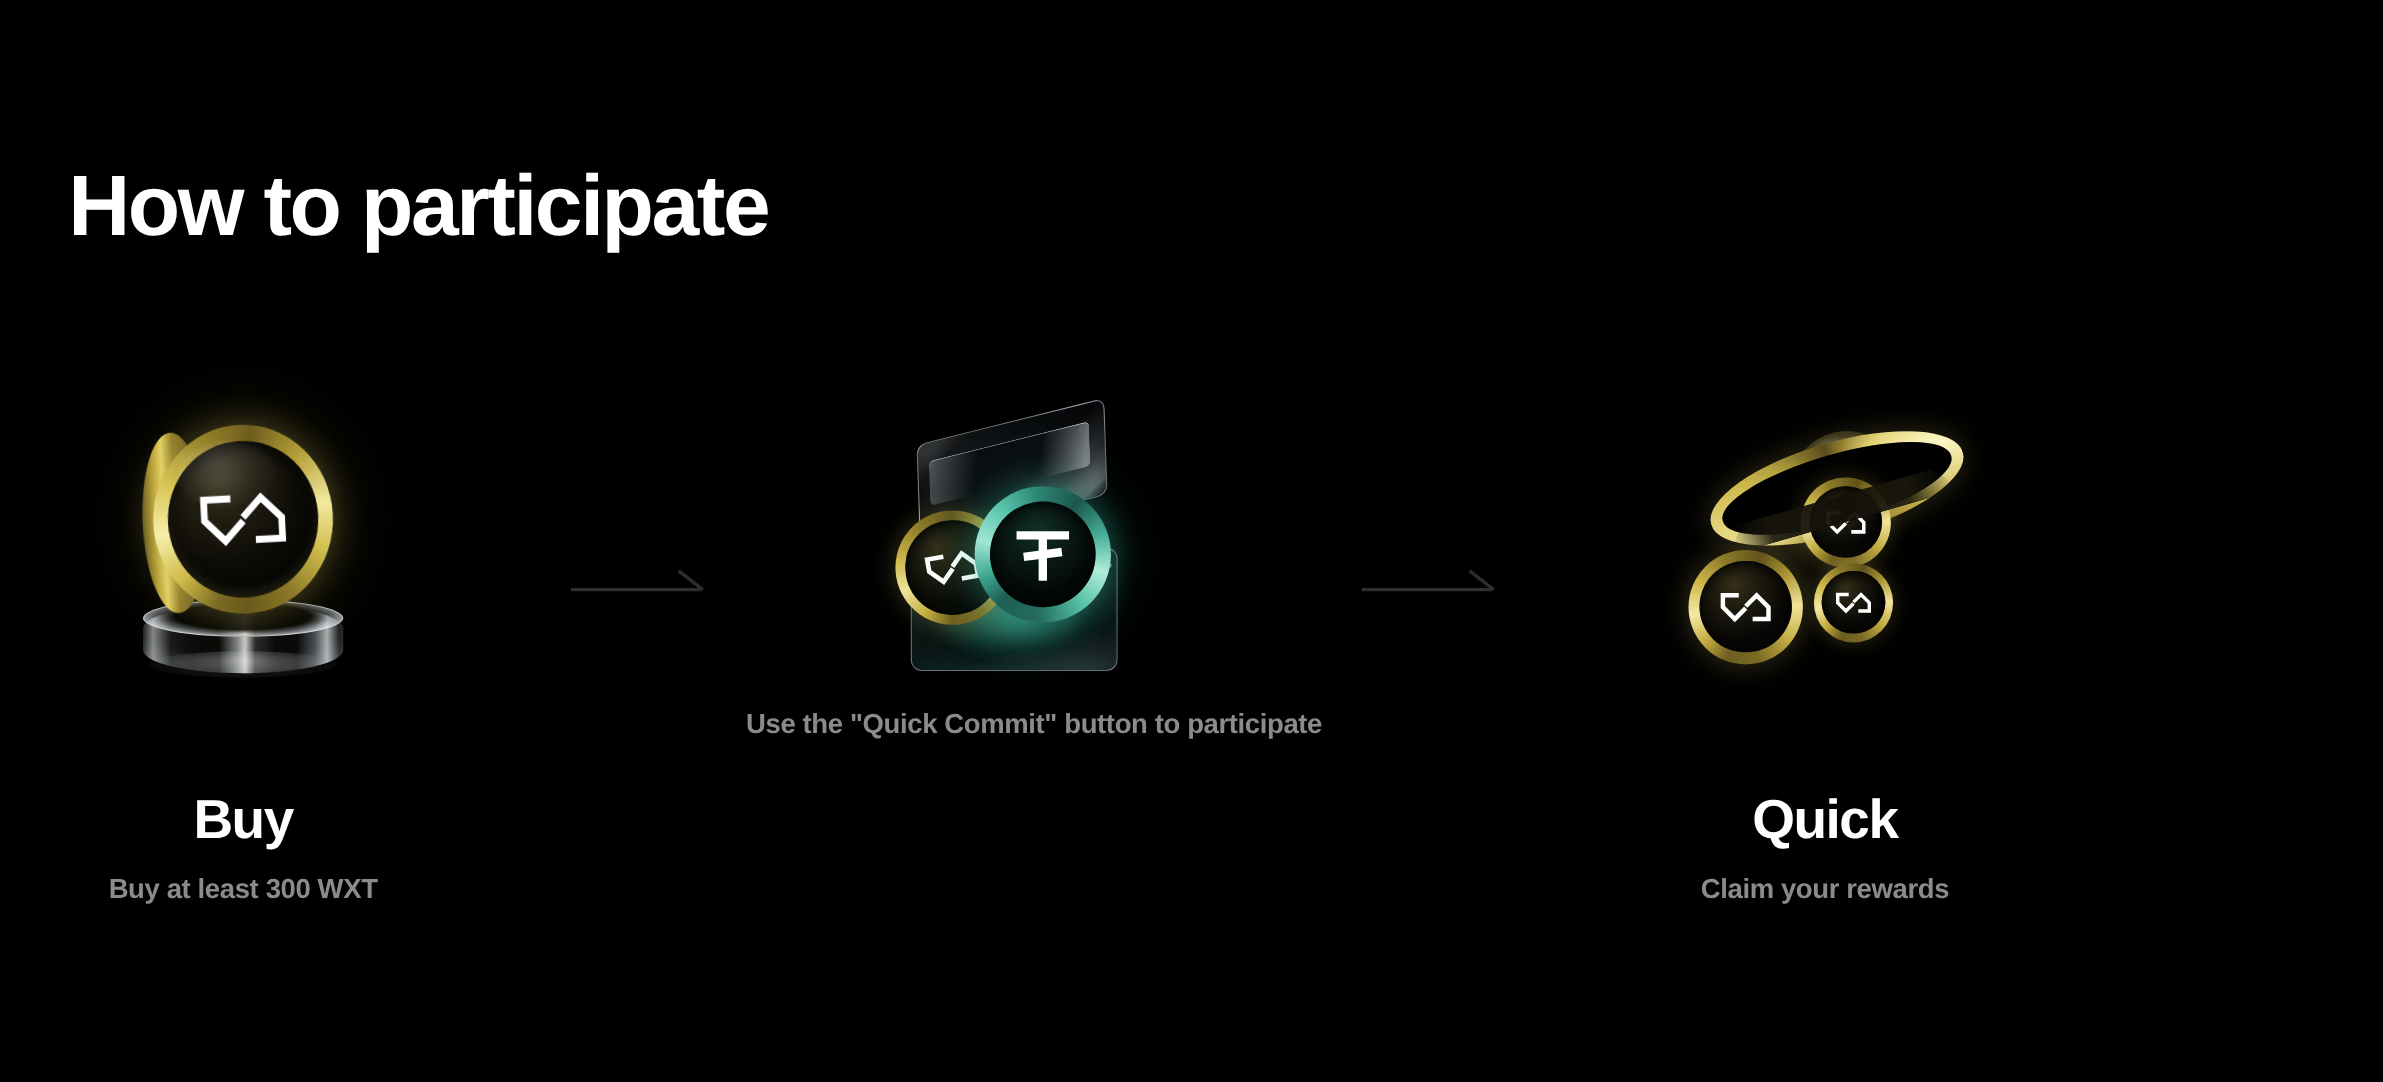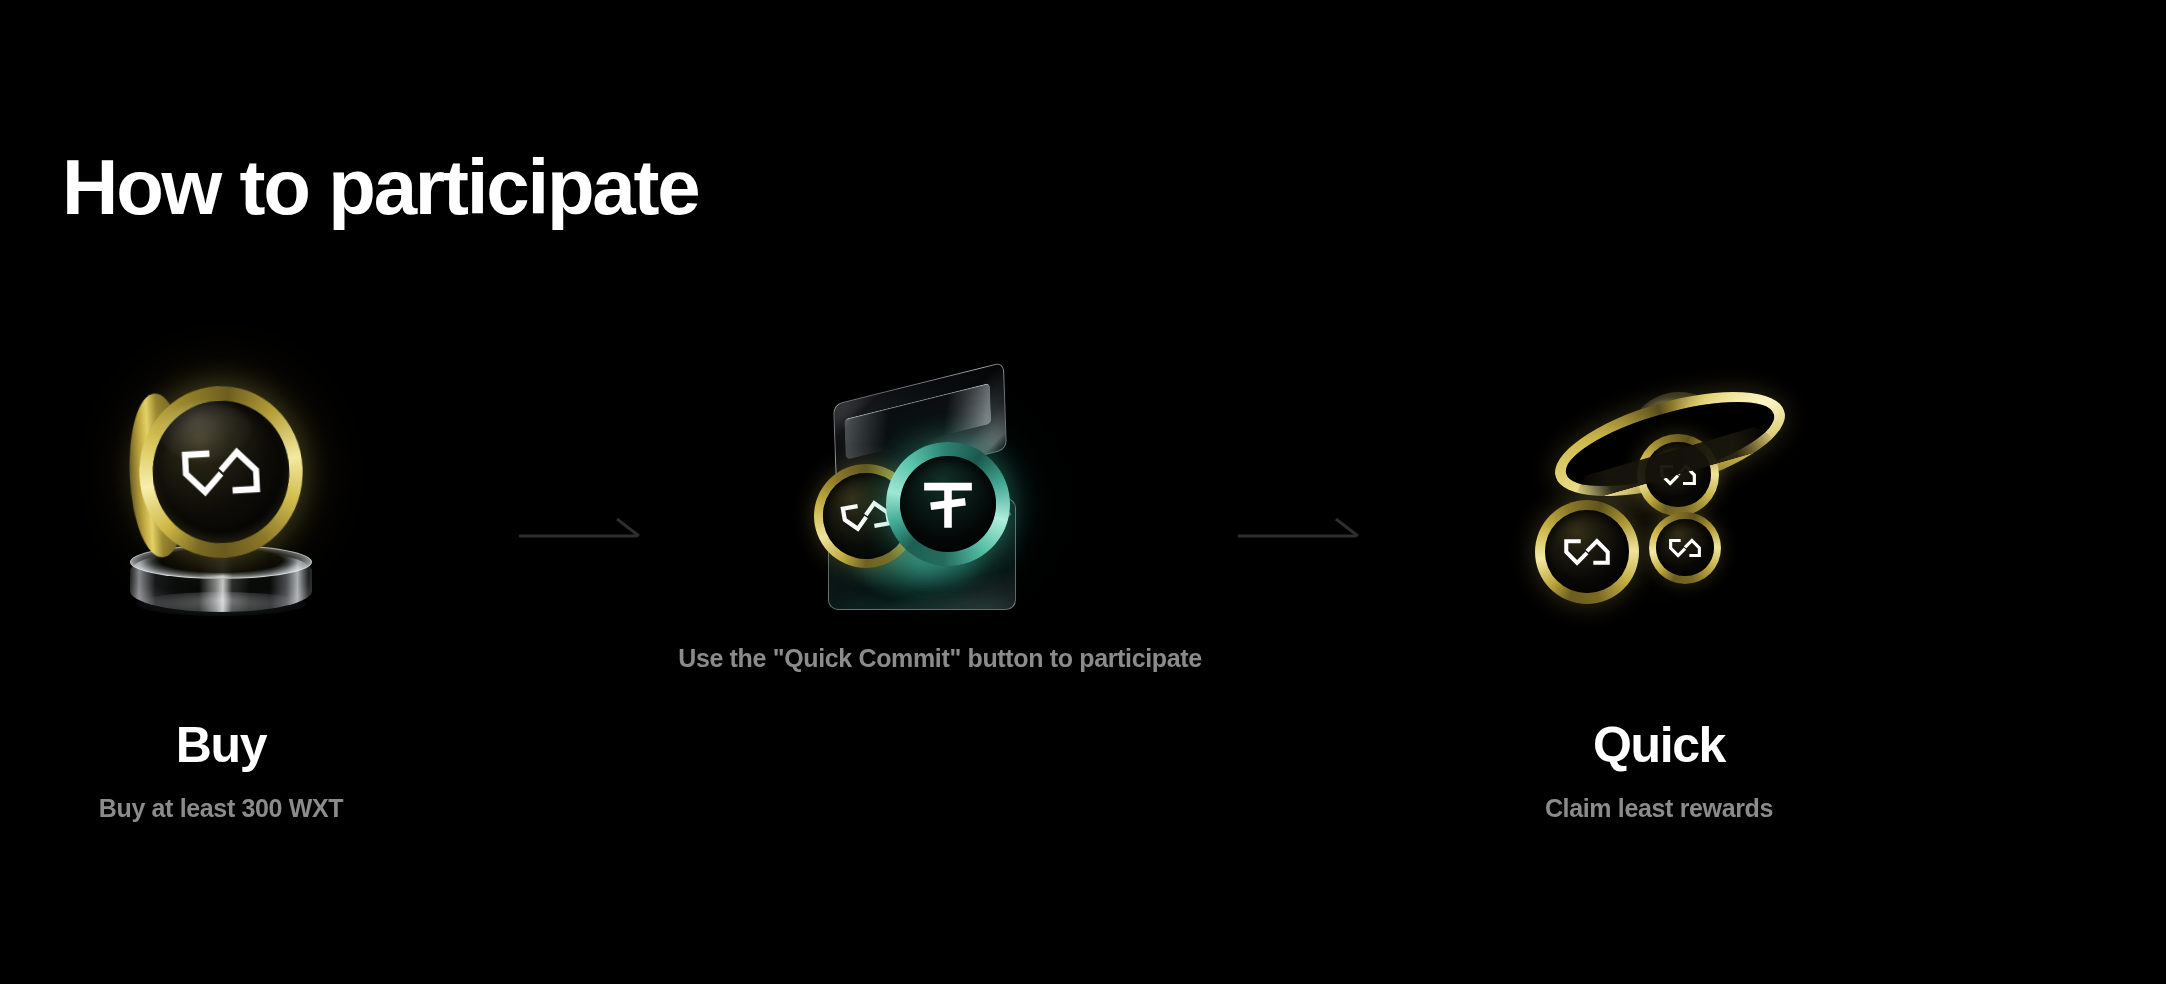--- a/index.html
+++ b/index.html
@@ -516,17 +516,17 @@
               <svg viewBox="0 0 120 64" fill="none" stroke="#ffffff" stroke-width="10" stroke-linejoin="miter" stroke-linecap="butt">
                 <path d="M46 8 L14 8 L14 32 L38 56 L60 34"></path>
                 <path d="M74 56 L106 56 L106 32 L82 8 L60 30"></path>
               </svg>
             </div>
           </div>
 
         </div>
       </div>
       <div class="step-title">Quick</div>
-      <div class="step-sub">Claim least rewards</div>
+      <div class="step-sub">Claim your rewards</div>
     </div>
 
   </div>
 </div>
 
 </body></html>

